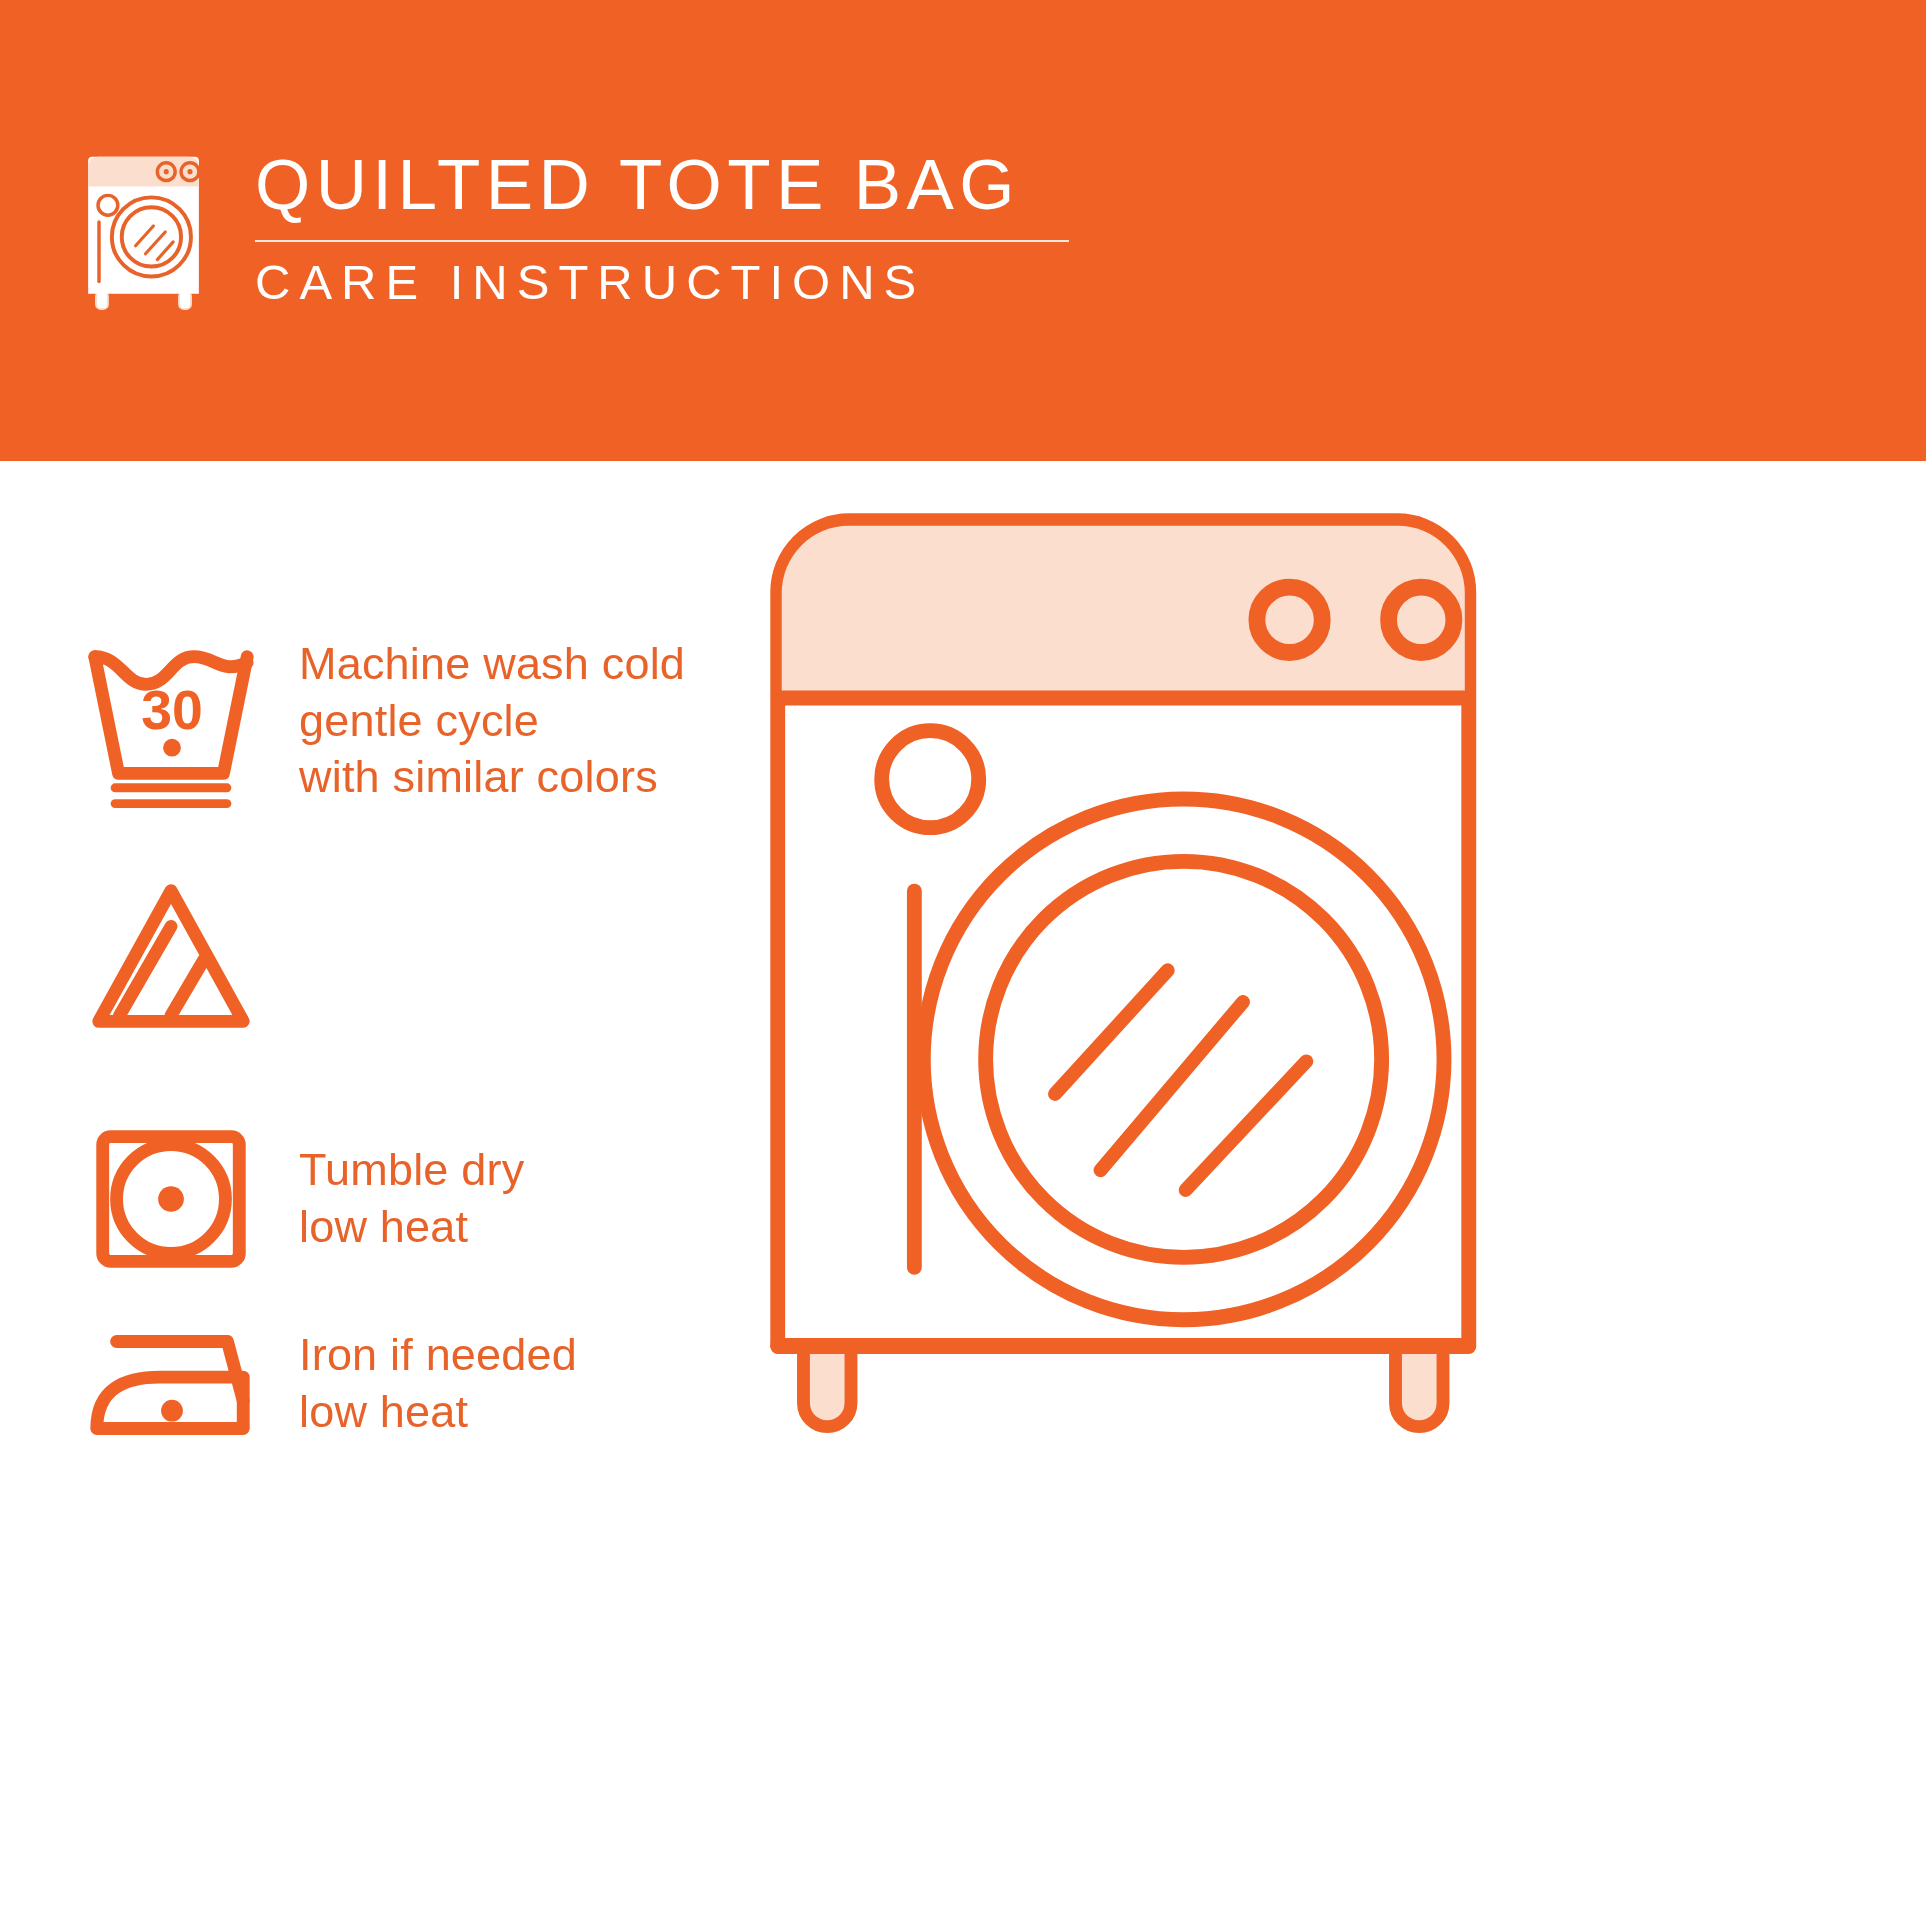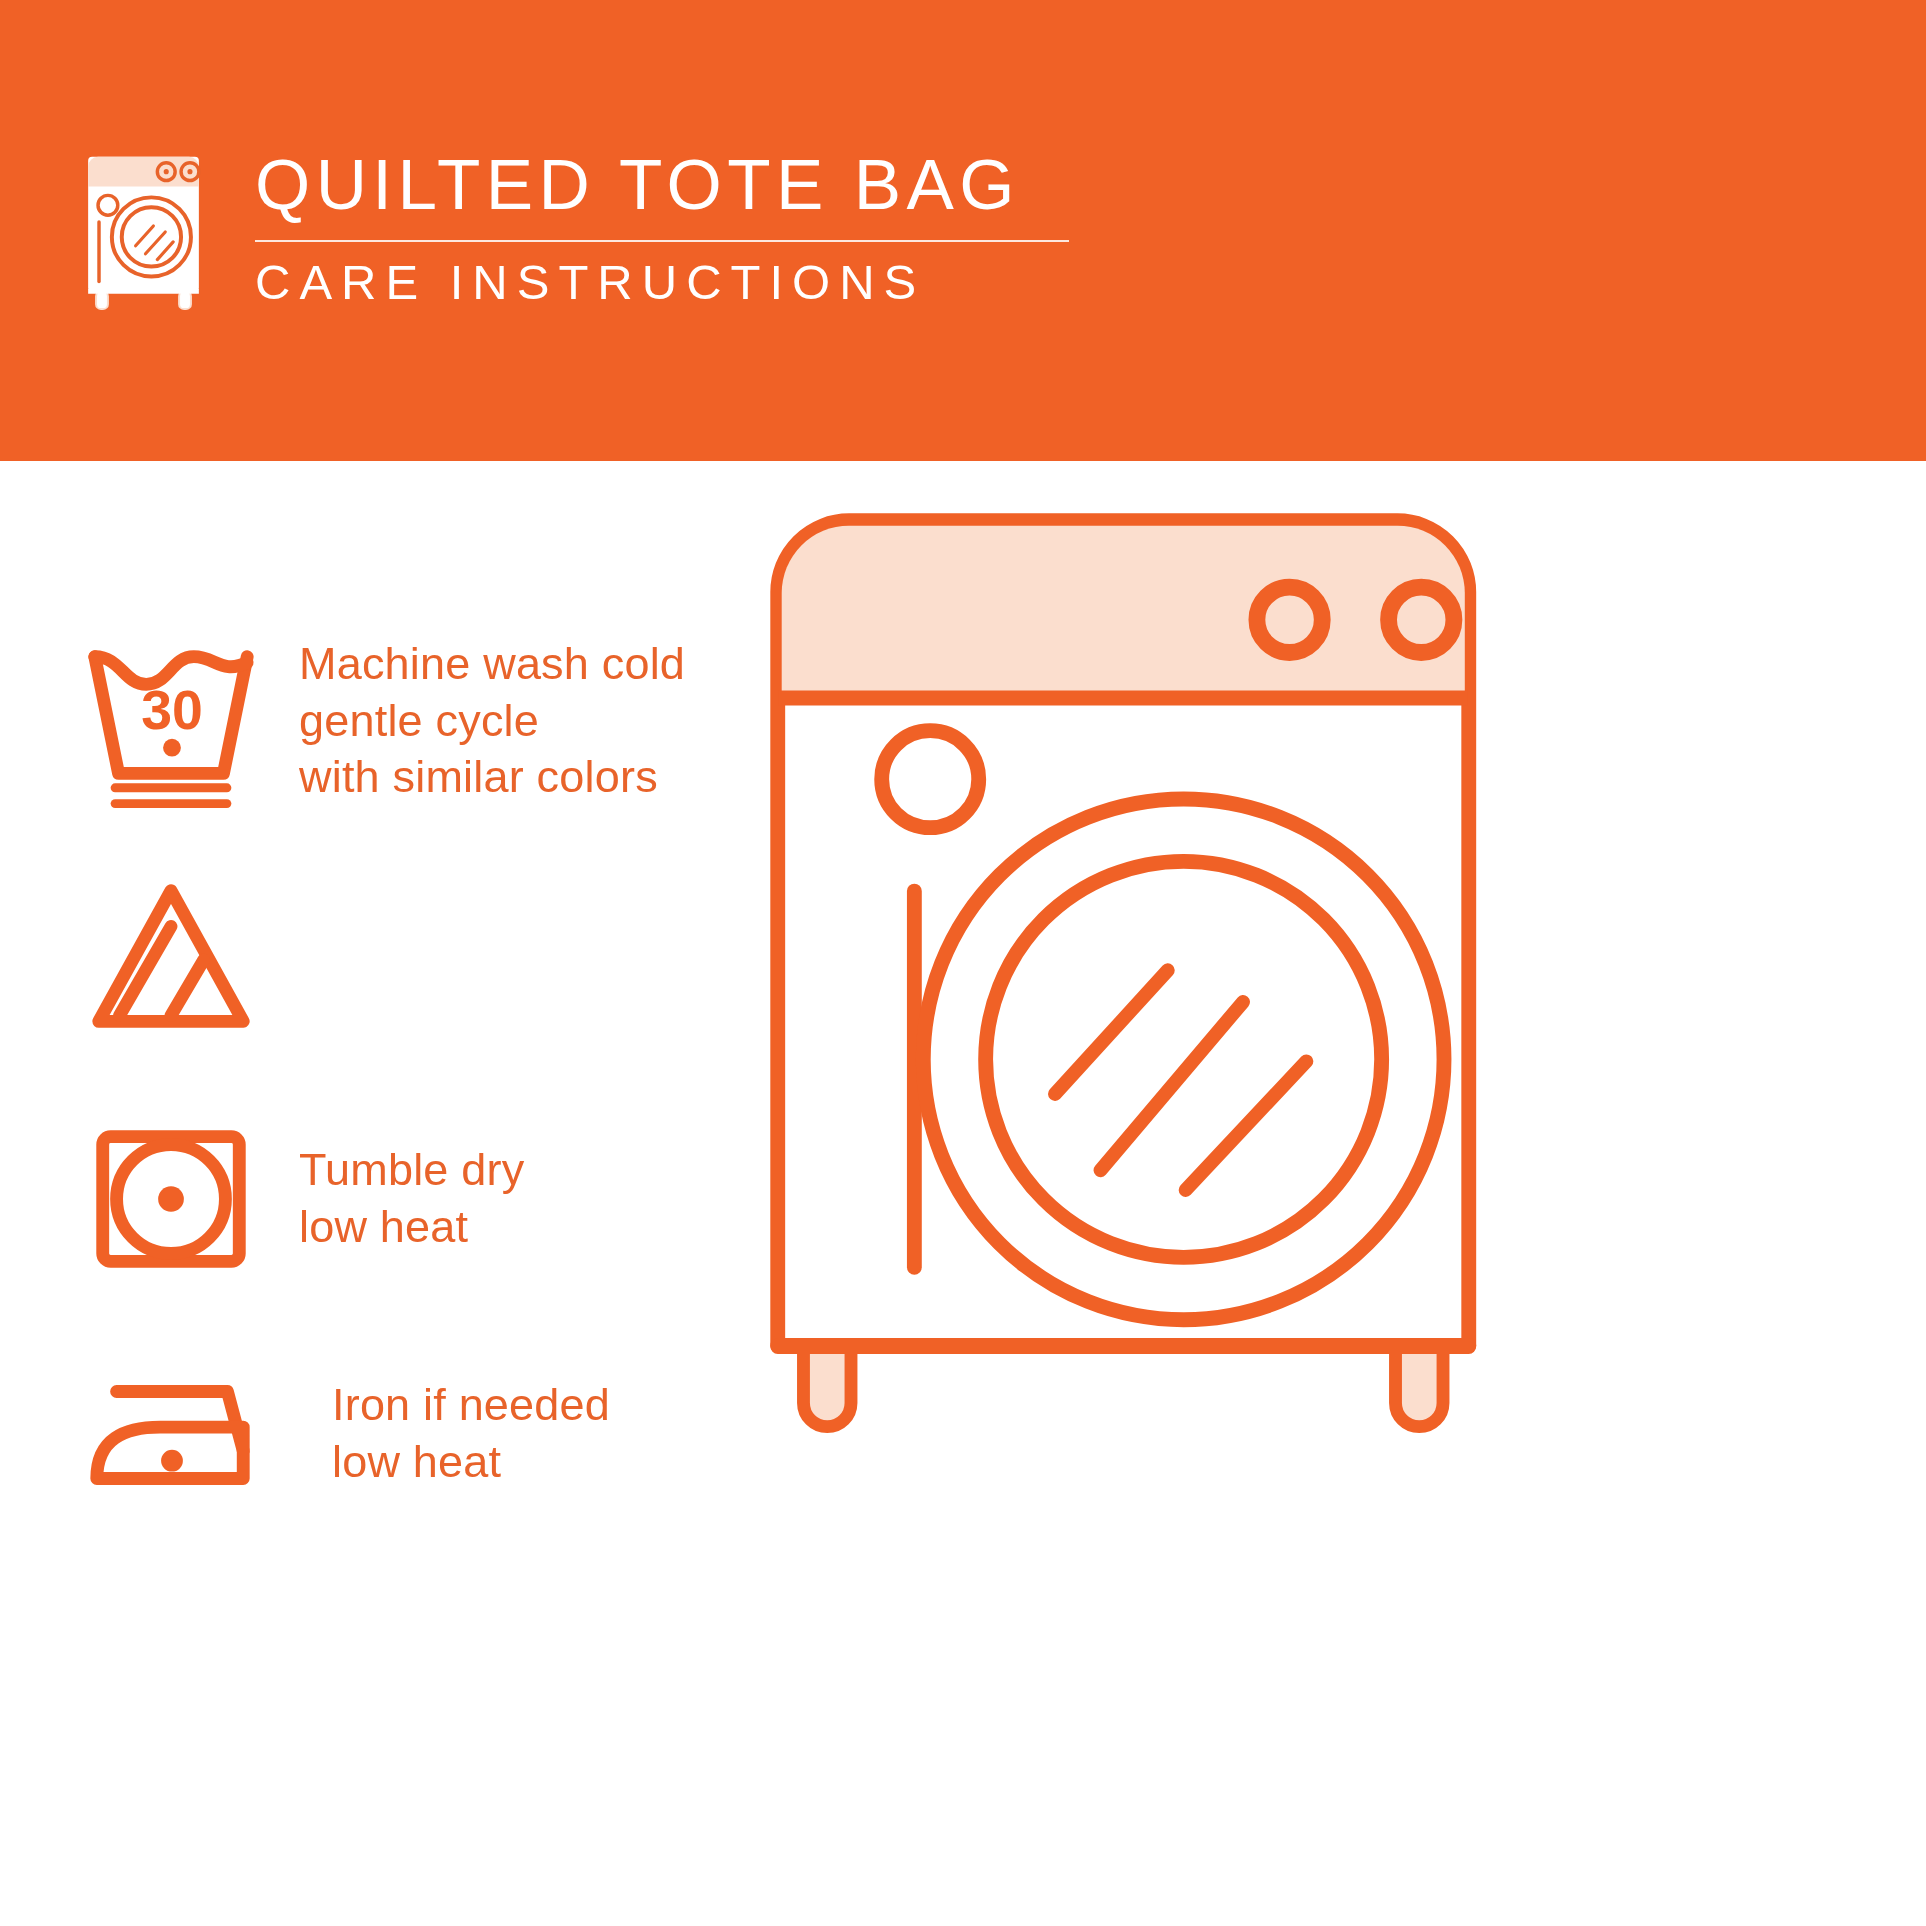--- a/index.html
+++ b/index.html
@@ -94,21 +94,21 @@
     font-size: 45px;
     line-height: 1.26;
     font-weight: 400;
     letter-spacing: 0.2px;
   }
   .care-text .ln { display: block; white-space: nowrap; }
 
   #care-row-0 { top: 166px; }
   #care-row-1 { top: 404px; }
   #care-row-2 { top: 644px; align-items: center; }
-  #care-row-3 { top: 879px; gap: 33px; }
+  #care-row-3 { top: 829px; }
 
   
   #washer-illustration {
     position: absolute;
     left: 752px;
     top: 495px;
     width: 792px;
     height: 1000px;
   }
 </style>

